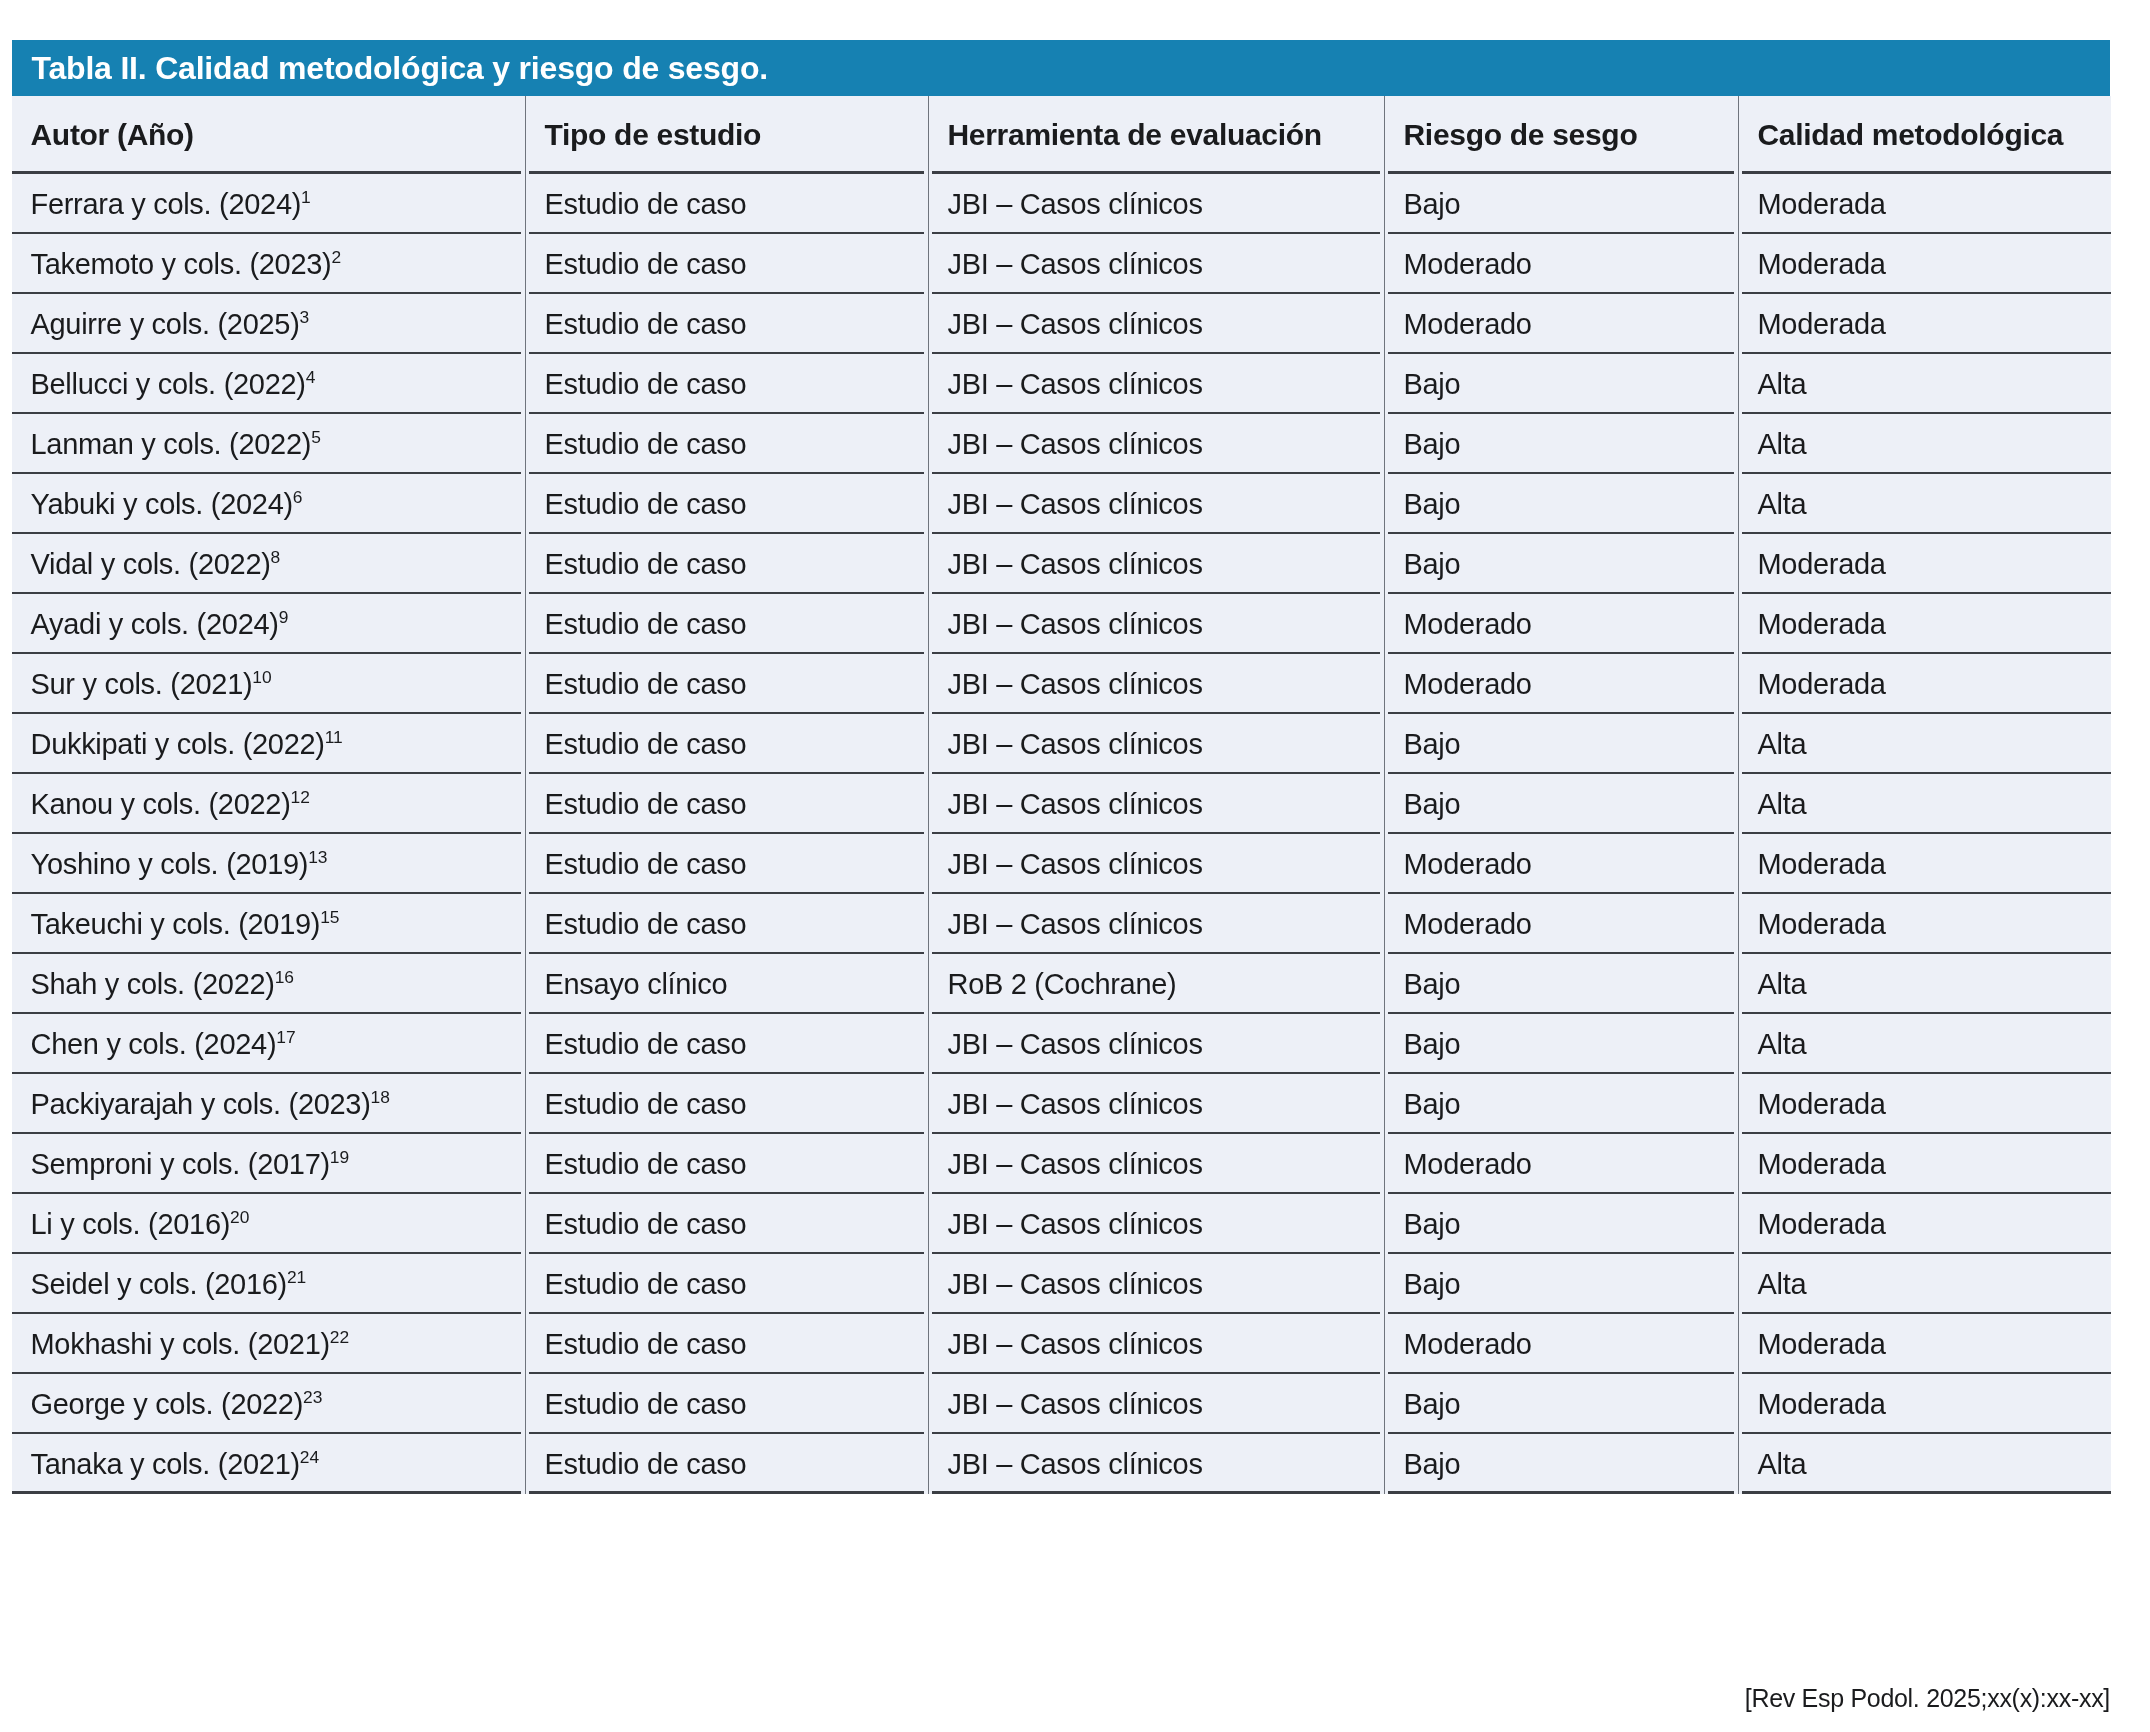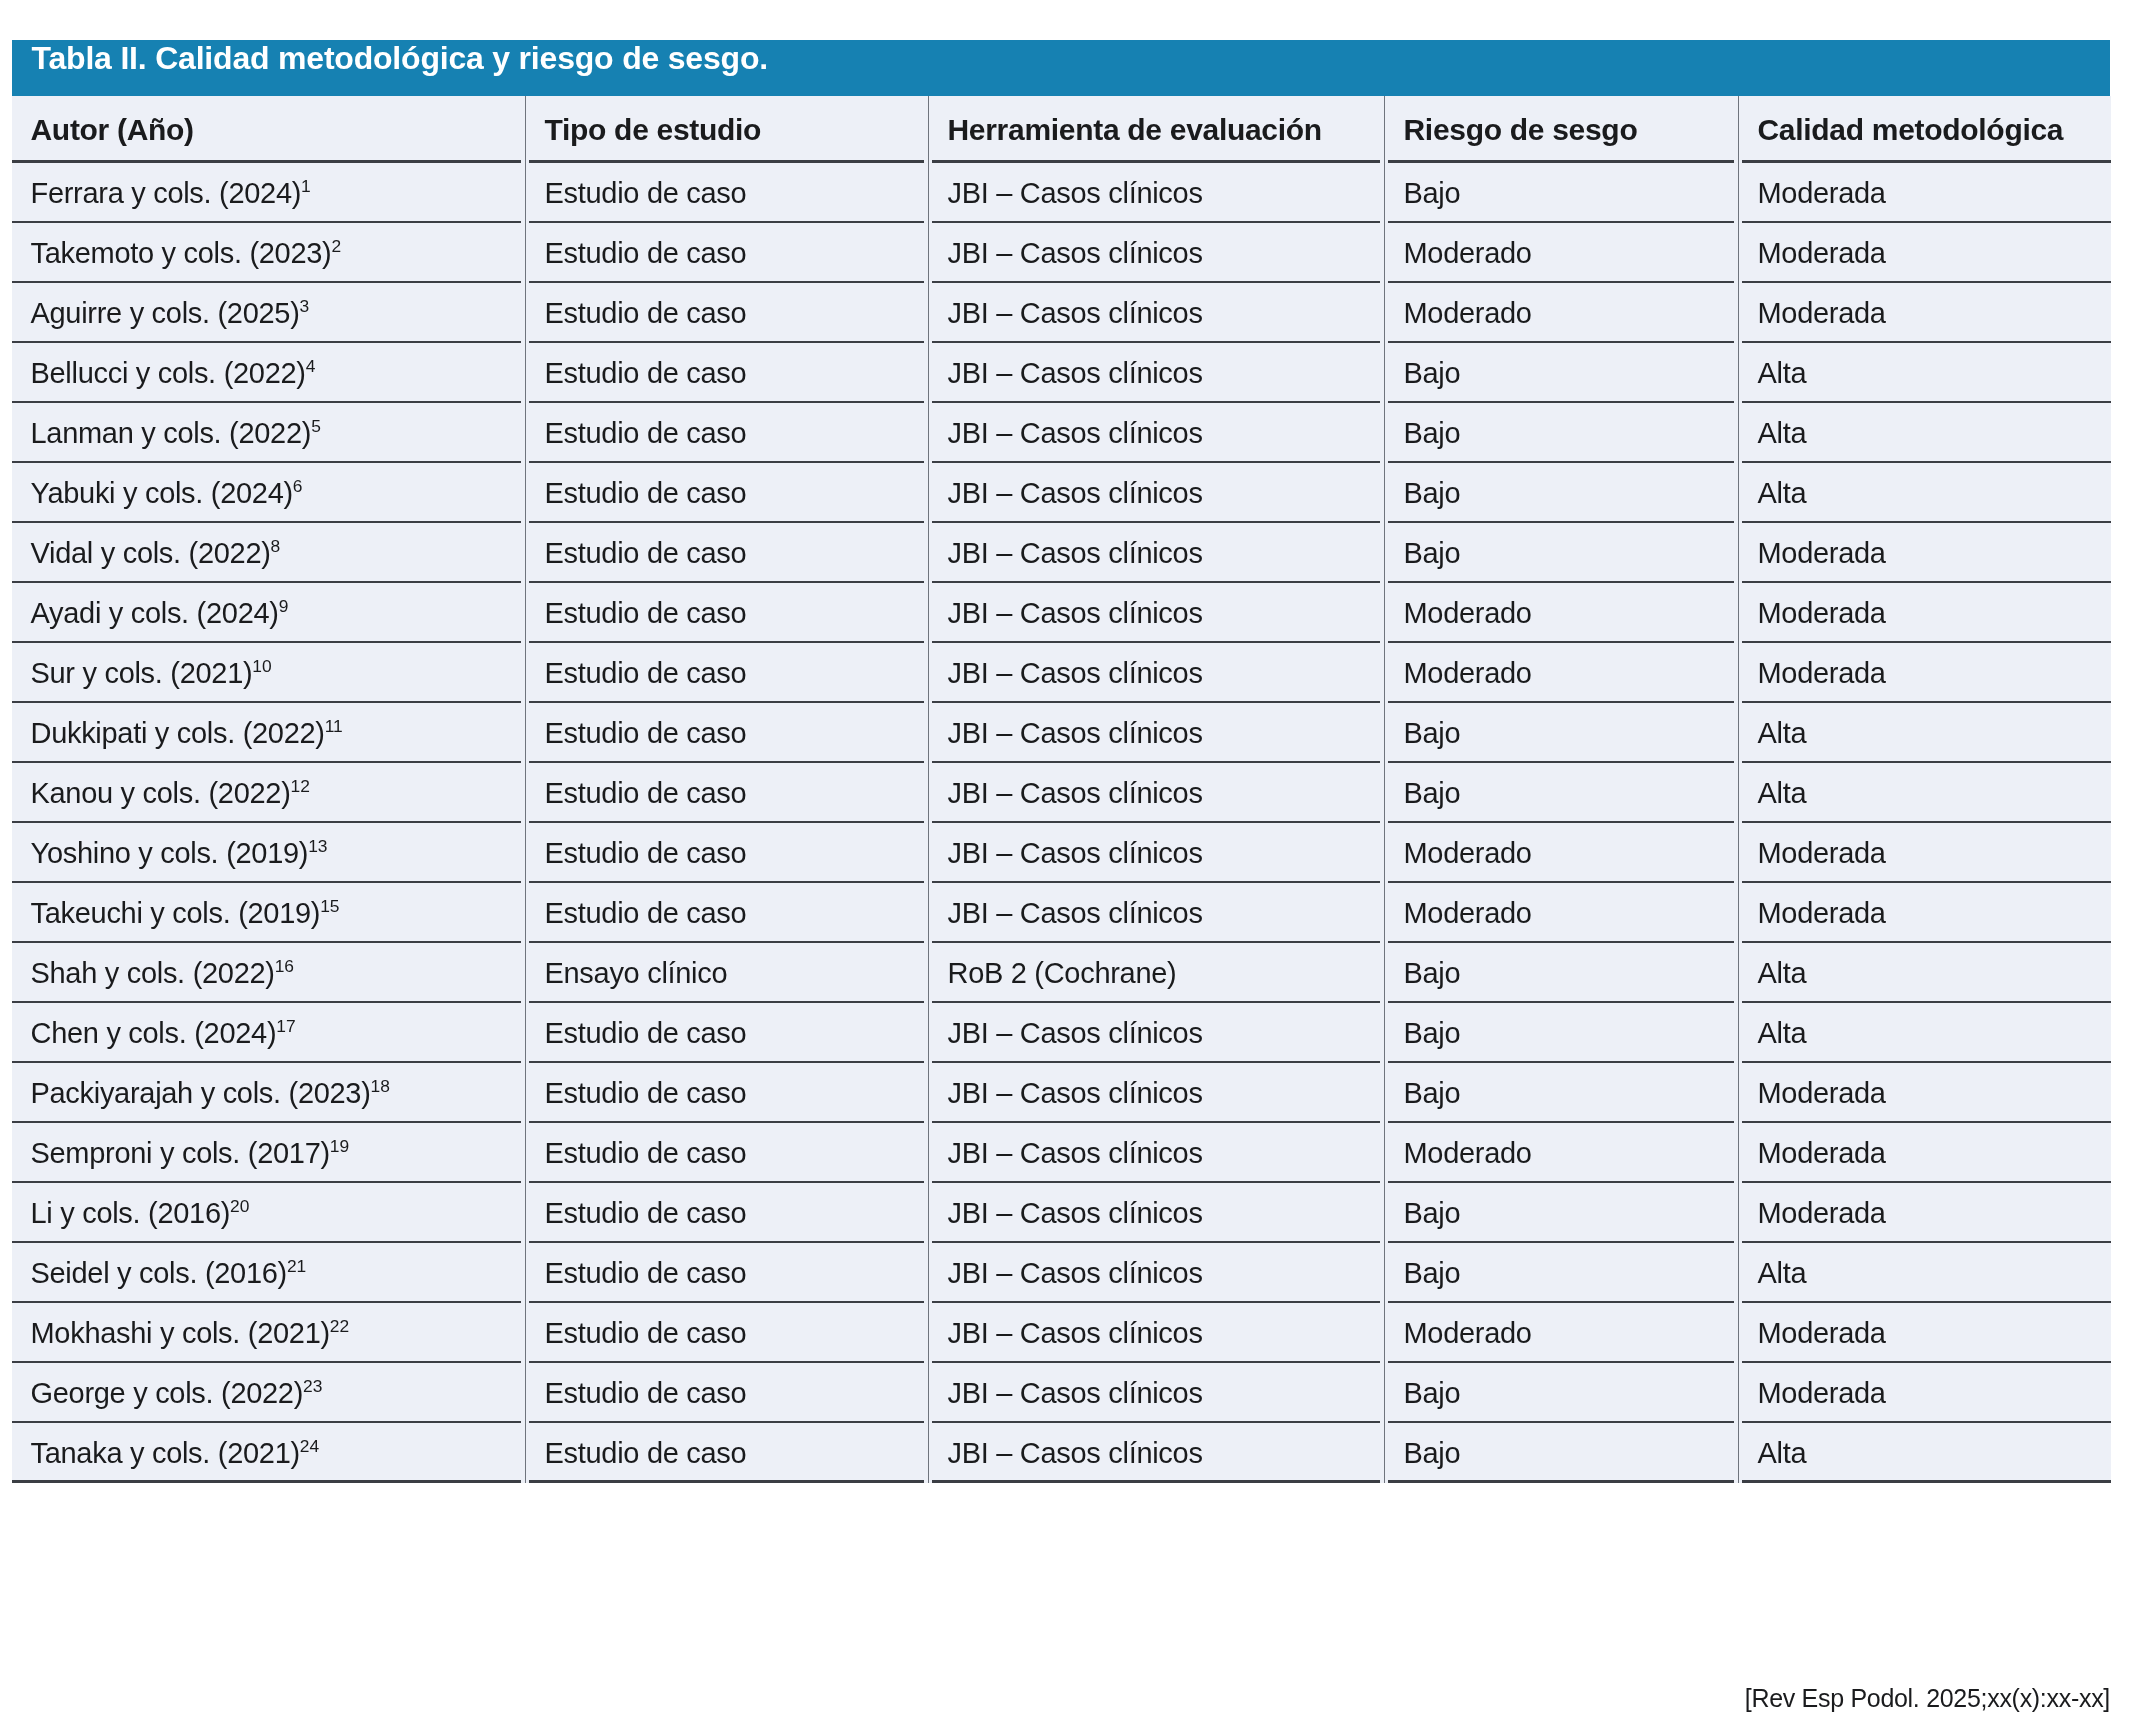--- a/index.html
+++ b/index.html
@@ -22,20 +22,21 @@
   .doc{position:absolute;inset:0;}
   .table-wrap{
     position:absolute;
     left:11.5px;top:40px;
     width:2098px;
   }
   .title-bar{
     height:56px;
     background:var(--title-bar-bg);
     display:flex;
+    align-items:center;
     padding-left:20px;
   }
   .title-bar span{
     color:var(--title-text);
     font-size:32px;
     font-weight:700;
     letter-spacing:-0.2px;
   }
   table{
     width:2098px;
@@ -47,21 +48,21 @@
     background:var(--row-bg);
     vertical-align:middle;
     text-align:left;
     padding:0 13.4px 0 19px;
     position:relative;
     font-size:29px;
     letter-spacing:-0.3px;
     overflow:hidden;
     white-space:nowrap;
   }
-  thead tr{height:67px;}
+  thead tr{height:78px;}
   tbody tr{height:60px;}
   th{font-weight:700;font-size:30px;}
   
   th + th, td + td{border-left:1.9px solid var(--rule-vertical);}
   
   th::after, td::after{
     content:"";
     position:absolute;
     bottom:0;left:3.8px;right:3.8px;
     height:1.9px;

